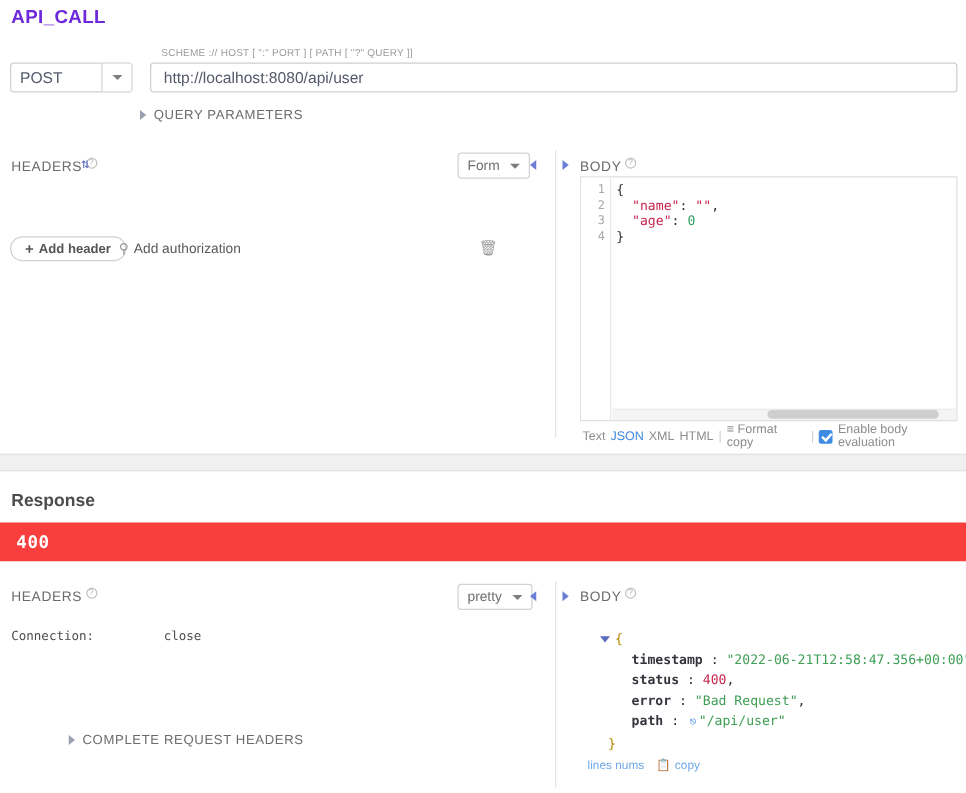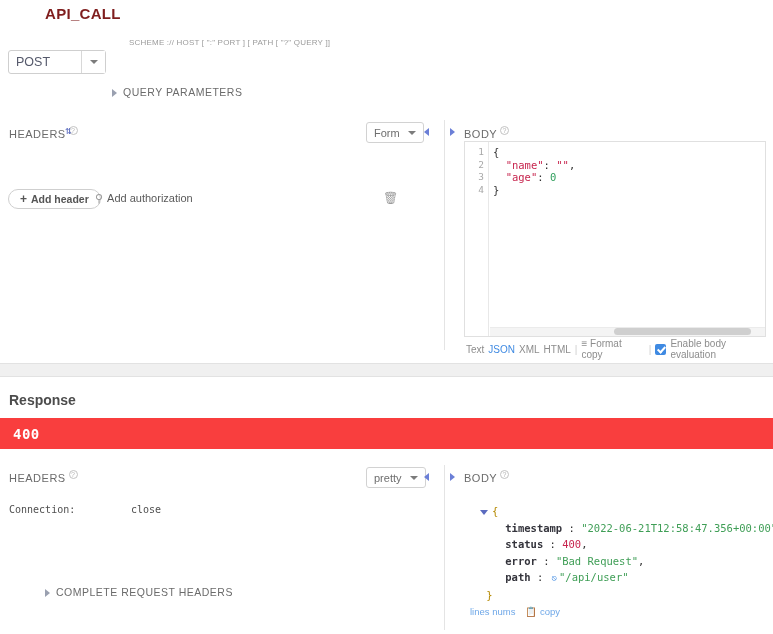--- a/index.html
+++ b/index.html
@@ -44,21 +44,21 @@
   }
   .caret-down {
     display: inline-block; width: 0; height: 0;
     border-left: 4px solid transparent; border-right: 4px solid transparent;
     border-top: 4px solid #7c7c7c; vertical-align: middle;
   }
 
   
   .app-title {
     position: absolute; left: 9px; top: 5px;
-    font-size: 15px; font-weight: bold; color: #7f1d1d; letter-spacing: .3px; margin-left: 36px;
+    font-size: 15px; font-weight: bold; color: #6d28d9; letter-spacing: .3px;
   }
   .lbl-method { position: absolute; left: 10px; top: 38px; margin-top: 12px; }
   .lbl-url    { position: absolute; left: 129px; top: 38px; font-size: 8px; letter-spacing: .2px; }
 
   .method-wrap {
     position: absolute; left: 8px; top: 50px; width: 98px; height: 24px;
     border: 1px solid #cfcfcf; border-radius: 3px; background: #fff; display: flex;
   }
   .method-val { flex: 1; line-height: 22px; padding-left: 7px; font-size: 12.5px; color: #55596b; }
   .method-btn {
@@ -116,21 +116,21 @@
     border: 1px solid #cfcfcf; border-radius: 11px; background: #fff;
     display: flex; align-items: center; padding: 0 11px;
     font-size: 10.5px; color: #555; font-weight: bold;
   }
   .add-auth {
     position: absolute; left: 95px; top: 192px; font-size: 11px; color: #5a5a5a;
   }
   .trash { position: absolute; left: 383px; top: 191px; font-size: 12px; color: #9b9b9b; }
 
   .complete-req {
-    position: absolute; left: 9px; top: 586px;
+    position: absolute; left: 19px; top: 586px;
     font-size: 10.5px; letter-spacing: .5px; color: #6b6b6b; text-transform: uppercase; padding-left: 36px;
   }
 
   
   .body-title { position: absolute; }
   .editor {
     position: absolute; left: 464px; top: 141px; width: 302px; height: 196px;
     border: 1px solid #e0e0e0; background: #fff; overflow: hidden;
   }
   .gutter {
@@ -225,20 +225,21 @@
   <div class="label-caps lbl-method">METHOD</div>
   <div class="label-caps lbl-url">SCHEME :// HOST [ ":" PORT ] [ PATH [ "?" QUERY ]]</div>
 
   <div class="method-wrap">
     <div class="method-val">POST</div>
     <div class="method-btn">
       <span class="caret-down"></span>
     </div>
   </div>
 
+  <div class="url-input">http://localhost:8080/api/user</div>
 
   <div class="query-params">
     <span class="tri"></span><span>QUERY PARAMETERS</span>
   </div>
 
   <div class="sec-title rq-hdr-title">
     <span>HEADERS</span><span class="help-icon">?</span>
   </div>
   <div class="sort-ico mono">⇅</div>
 

